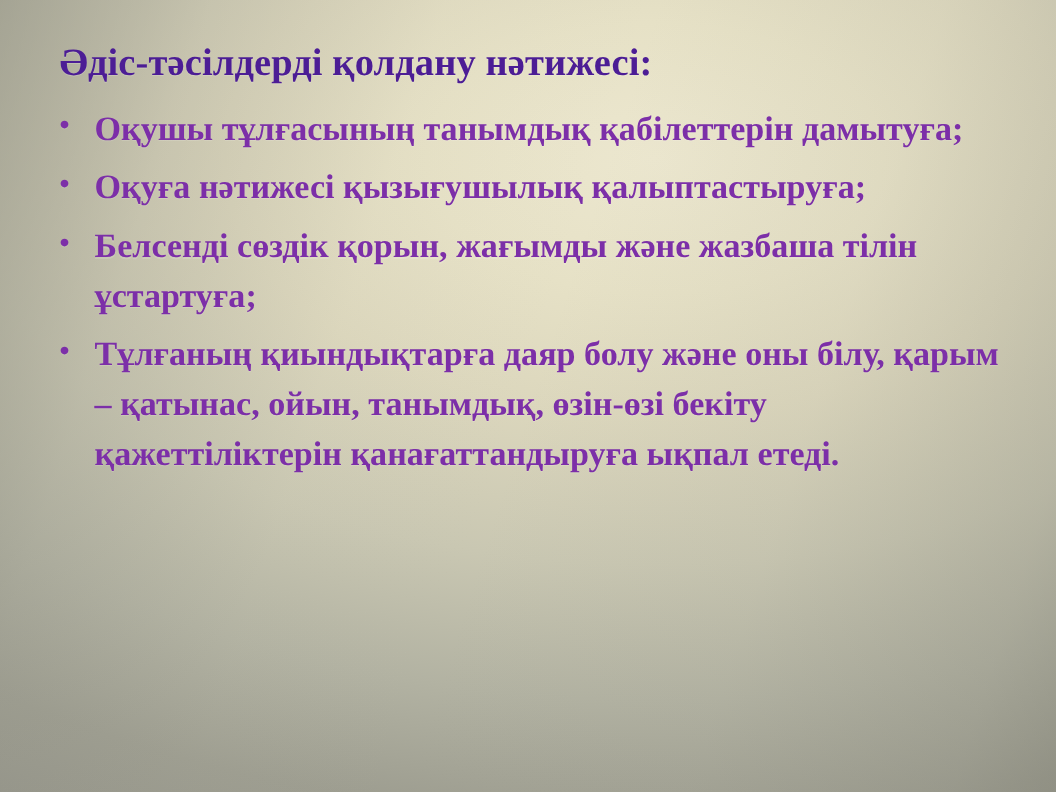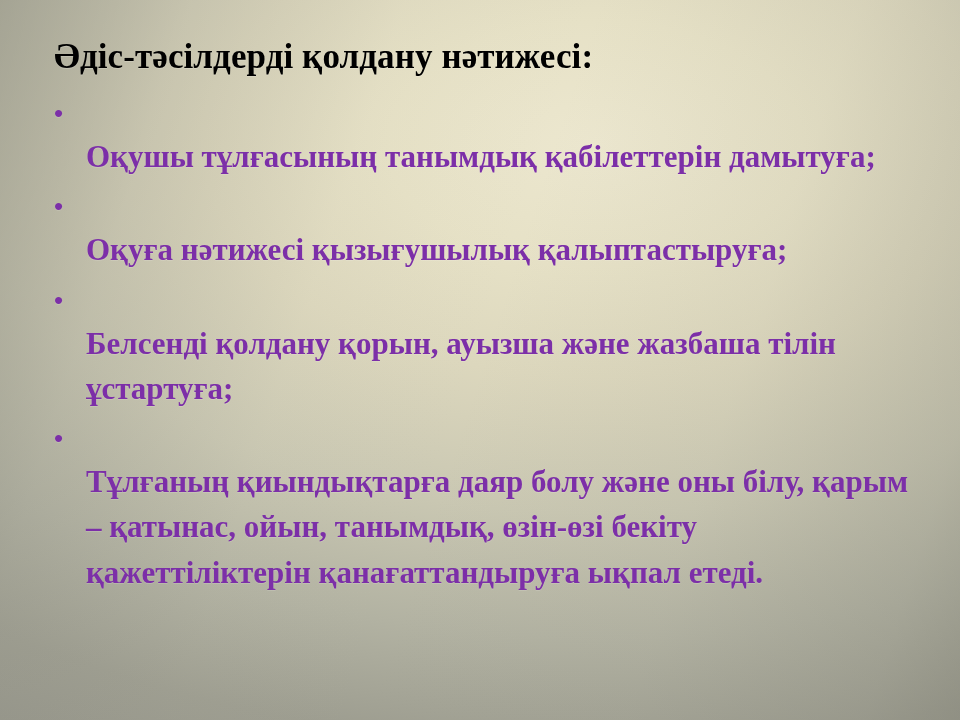--- a/index.html
+++ b/index.html
@@ -59,21 +59,21 @@
     position: relative;
     z-index: 2;
     padding: 0;
   }
 
   .slide-title {
     position: absolute;
     left: 54px;
     top: 36px;
     width: 860px;
-    color: #000000;
+    color: #4c1d95;
     font-size: 35px;
     font-weight: bold;
     line-height: 1.18;
     letter-spacing: 0.1px;
     white-space: nowrap;
     text-shadow: 0 1px 0 rgba(255,255,255,0.18);
   }
 
   .bullet-list {
     position: absolute;
@@ -105,21 +105,20 @@
     box-sizing: border-box;
     font-size: 26px;
     line-height: 1.56;
     color: #7c2fa8;
     user-select: none;
   }
 
   .bullet-text {
     flex: 1 1 auto;
     padding-right: 18px;
-    margin-top: 40px;
   }
 
   .bullet-item.b1 { margin-bottom: 8px; }
   .bullet-item.b2 { margin-bottom: 8px; }
   .bullet-item.b3 { margin-bottom: 8px; }
   .bullet-item.b4 { margin-bottom: 0; }
 </style>
 </head>
 <body>
 
@@ -135,21 +134,21 @@
         <span class="bullet-text">Оқушы тұлғасының танымдық қабілеттерін дамытуға;</span>
       </li>
 
       <li class="bullet-item b2">
         <span class="bullet-marker">•</span>
         <span class="bullet-text">Оқуға нәтижесі қызығушылық қалыптастыруға;</span>
       </li>
 
       <li class="bullet-item b3">
         <span class="bullet-marker">•</span>
-        <span class="bullet-text">Белсенді қолдану қорын, ауызша және жазбаша тілін ұстартуға;</span>
+        <span class="bullet-text">Белсенді сөздік қорын, жағымды және жазбаша тілін ұстартуға;</span>
       </li>
 
       <li class="bullet-item b4">
         <span class="bullet-marker">•</span>
         <span class="bullet-text">Тұлғаның қиындықтарға даяр болу және оны білу, қарым – қатынас, ойын, танымдық, өзін-өзі бекіту қажеттіліктерін қанағаттандыруға ықпал етеді.</span>
       </li>
 
     </ul>
 
   </div>

